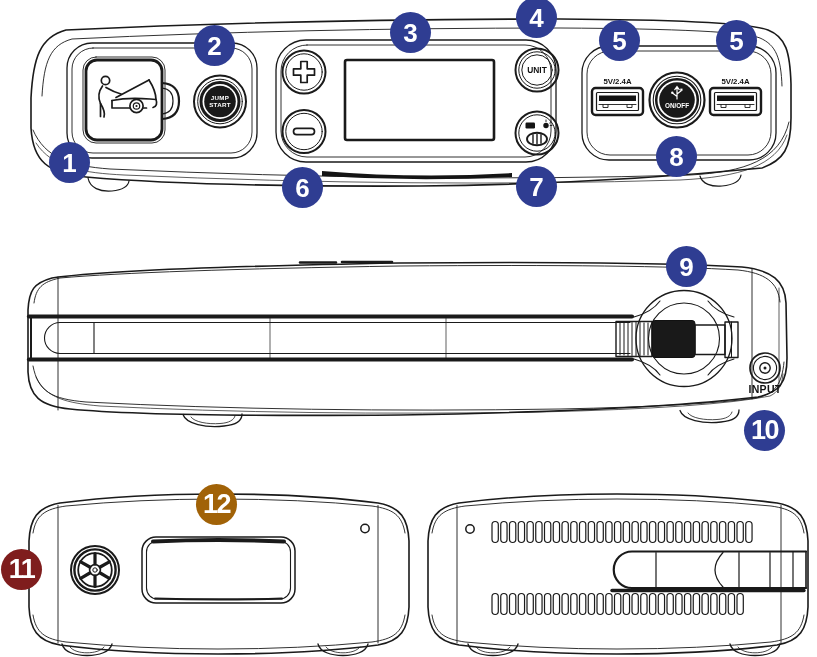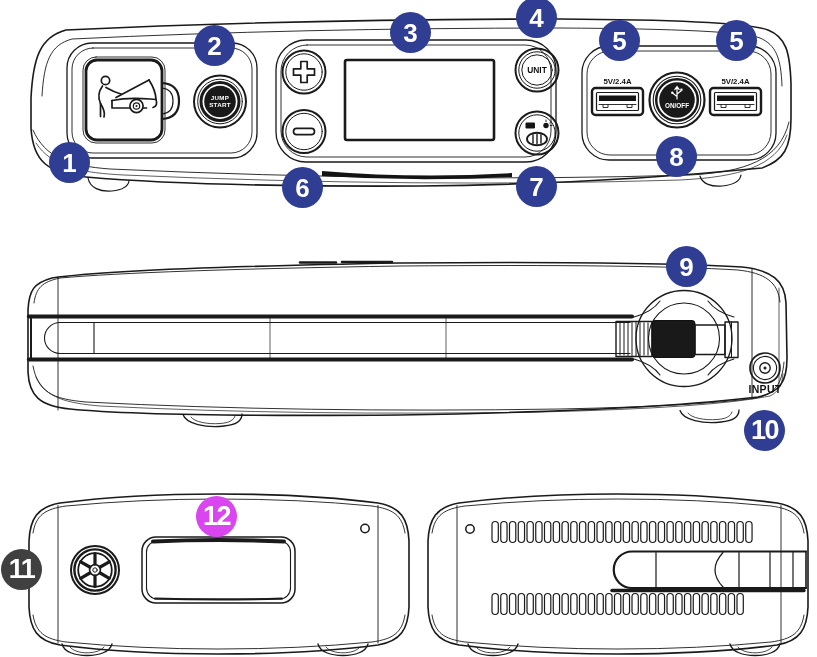--- a/index.html
+++ b/index.html
@@ -301,17 +301,17 @@
 <div class="callout" style="left: 194px; top: 25px; background: rgb(47, 61, 146); color: rgb(255, 255, 255);">2</div>
 <div class="callout" style="left: 390px; top: 12px; background: rgb(47, 61, 146); color: rgb(255, 255, 255);">3</div>
 <div class="callout" style="left: 516px; top: -3px; background: rgb(47, 61, 146); color: rgb(255, 255, 255);">4</div>
 <div class="callout" style="left: 599px; top: 20px; background: rgb(47, 61, 146); color: rgb(255, 255, 255);">5</div>
 <div class="callout" style="left: 716px; top: 20px; background: rgb(47, 61, 146); color: rgb(255, 255, 255);">5</div>
 <div class="callout" style="left: 282px; top: 167px; background: rgb(47, 61, 146); color: rgb(255, 255, 255);">6</div>
 <div class="callout" style="left: 516px; top: 166px; background: rgb(47, 61, 146); color: rgb(255, 255, 255);">7</div>
 <div class="callout" style="left: 656px; top: 136px; background: rgb(47, 61, 146); color: rgb(255, 255, 255);">8</div>
 <div class="callout" style="left: 666px; top: 246px; background: rgb(47, 61, 146); color: rgb(255, 255, 255);">9</div>
 <div class="callout dd" style="left: 744px; top: 410px; background: rgb(47, 61, 146); color: rgb(255, 255, 255);">10</div>
-<div class="callout dd" style="left: 1px; top: 549px; background: #404040; color: rgb(255, 255, 255);">11</div>
-<div class="callout dd" style="left: 196px; top: 496px; background: #d946ef; color: rgb(255, 255, 255);">12</div>
+<div class="callout dd" style="left: 1px; top: 549px; background: #7f1d1d; color: rgb(255, 255, 255);">11</div>
+<div class="callout dd" style="left: 196px; top: 484px; background: #a16207; color: rgb(255, 255, 255);">12</div>
 
 
 
 
 </body></html>

